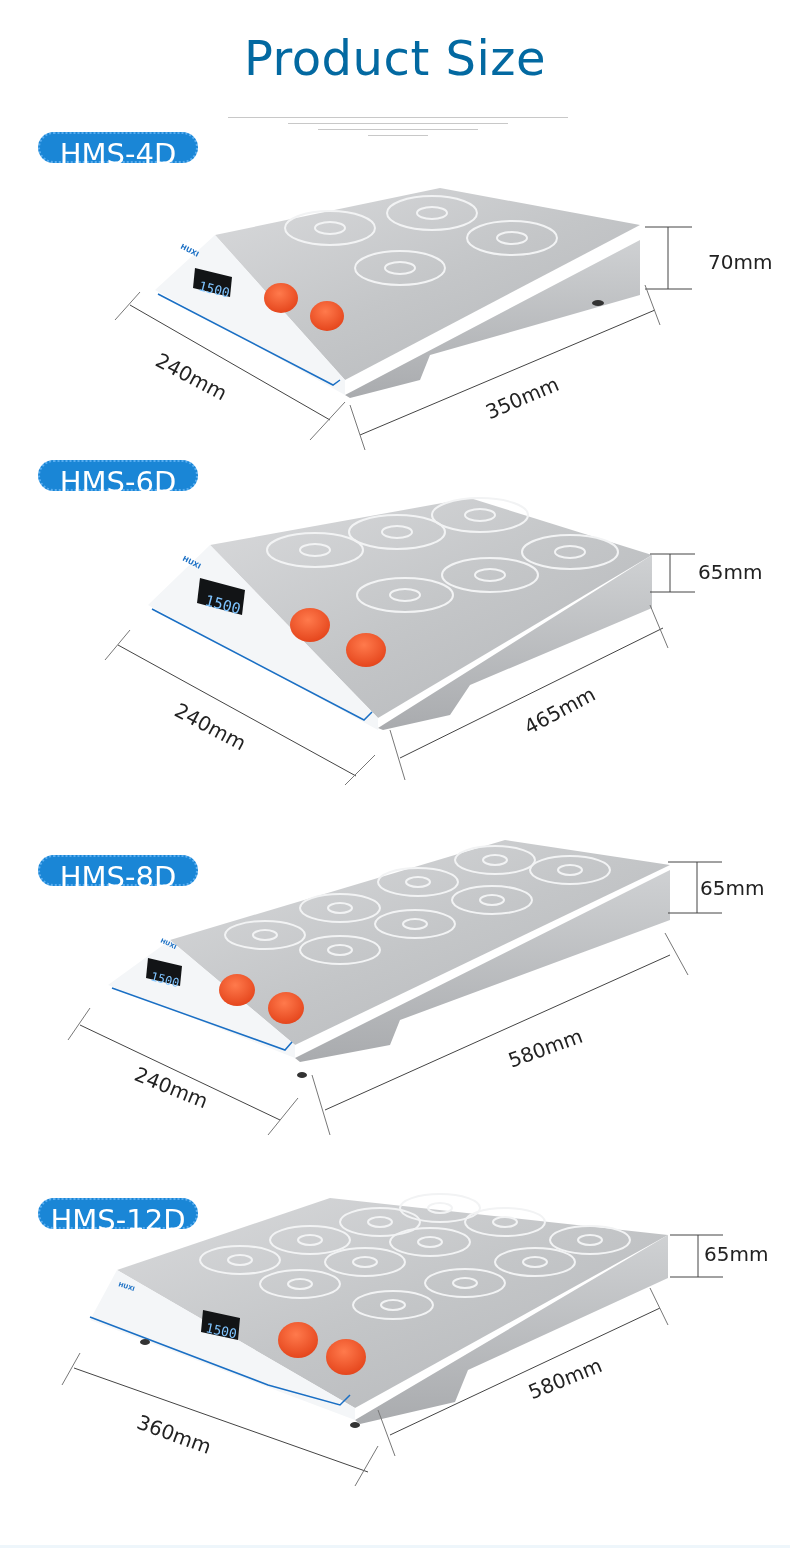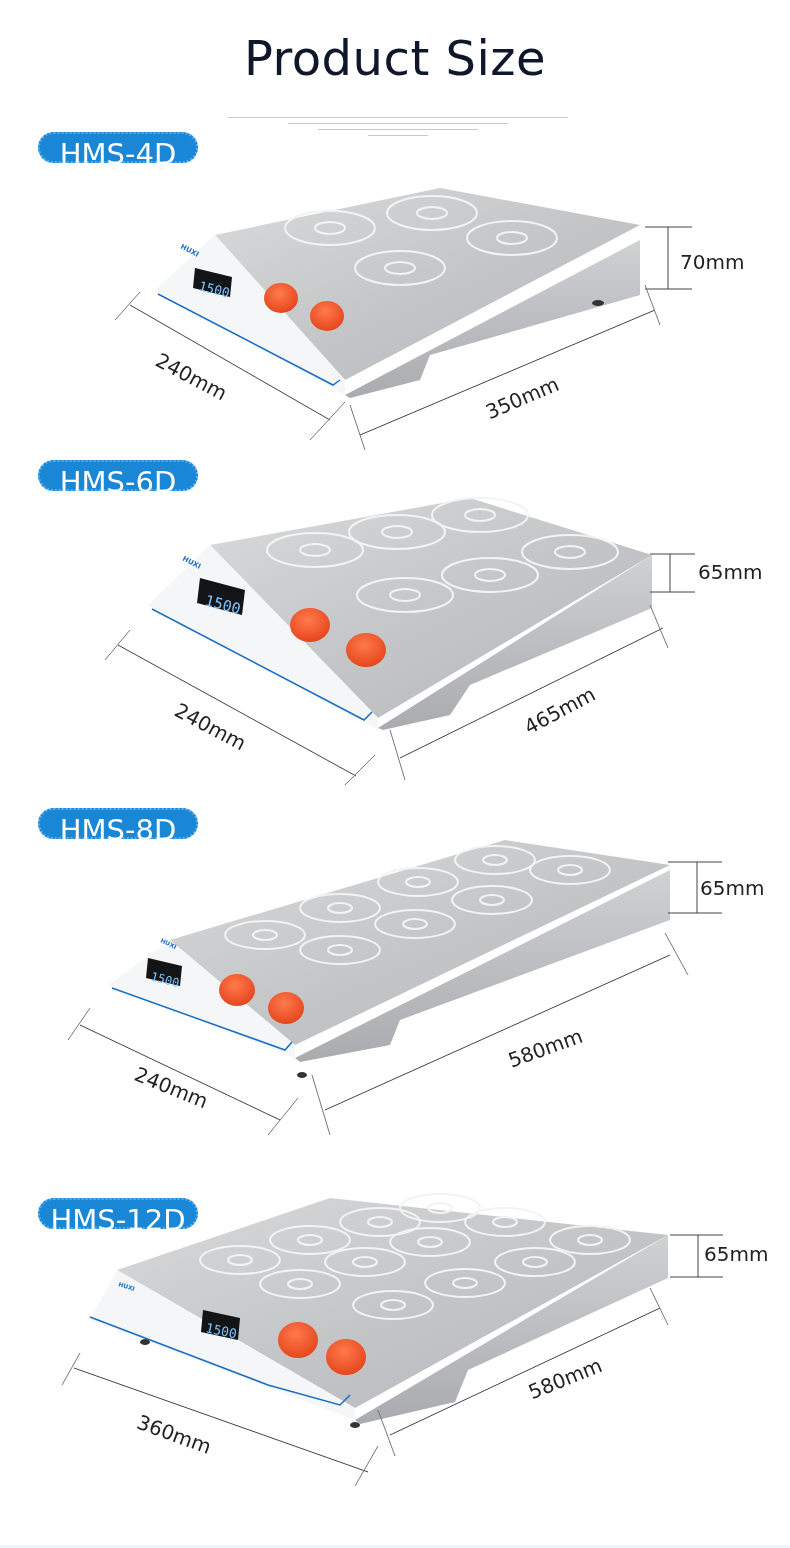--- a/index.html
+++ b/index.html
@@ -1,20 +1,20 @@
 <!DOCTYPE html>
 <html><head>
 <meta charset="utf-8">
 <style>
   * { margin: 0; padding: 0; box-sizing: border-box; }
   html, body { width: 790px; height: 1548px; background: #ffffff; overflow: hidden; }
   body { font-family: "Liberation Sans", "DejaVu Sans", sans-serif; position: relative; }
   .title {
     position: absolute; left: 0; width: 790px; top: 30px;
-    text-align: center; font-size: 48px; color: #0f172a; letter-spacing: 0.5px;
+    text-align: center; font-size: 48px; color: #0369a1; letter-spacing: 0.5px;
     font-family: "DejaVu Sans", sans-serif; font-weight: normal;
   }
   .rule { position: absolute; height: 1px; background: #c8c8c8; }
   .badge {
     position: absolute; left: 38px; height: 31px; width: 160px;
     background: #1a86d6; border-radius: 20px;
     color: #ffffff; font-size: 29px; line-height: 40px; text-align: center;
     font-family: "DejaVu Sans", sans-serif;
     border: 2px dotted #5aaef0;
   }
@@ -85,21 +85,21 @@
     <line x1="668" y1="47" x2="668" y2="109" stroke="#444" stroke-width="1"></line>
 
     <line x1="130" y1="125" x2="330" y2="240" stroke="#444" stroke-width="1"></line>
     <line x1="115" y1="140" x2="140" y2="112" stroke="#777" stroke-width="1"></line>
     <line x1="310" y1="260" x2="345" y2="222" stroke="#777" stroke-width="1"></line>
 
     <line x1="360" y1="255" x2="655" y2="130" stroke="#444" stroke-width="1"></line>
     <line x1="350" y1="225" x2="365" y2="270" stroke="#777" stroke-width="1"></line>
     <line x1="645" y1="105" x2="660" y2="145" stroke="#777" stroke-width="1"></line>
   </svg>
-  <div class="dim-label" style="left:680px;top:70px;">70mm</div>
+  <div class="dim-label" style="left:708px;top:70px;">70mm</div>
   <div class="dim-label" style="left:163px;top:168px;transform:rotate(28deg);">240mm</div>
   <div class="dim-label" style="left:482px;top:222px;transform:rotate(-23deg);">350mm</div>
 </div>
 
 <div class="badge" style="top:460px;">HMS-6D</div>
 <div class="section" style="top:490px;height:300px;">
   <svg width="790" height="300">
     <polygon points="378,238 652,65 652,118 470,195 450,225 383,240" fill="url(#steelSide)"></polygon>
     <polygon points="210,55 470,8 652,65 378,228" fill="url(#steelTop)"></polygon>
     <polygon points="148,115 210,55 378,228 378,240" fill="#f4f6f8"></polygon>
@@ -131,21 +131,21 @@
     <line x1="345" y1="295" x2="375" y2="265" stroke="#777" stroke-width="1"></line>
     <line x1="400" y1="268" x2="663" y2="138" stroke="#444" stroke-width="1"></line>
     <line x1="390" y1="240" x2="405" y2="290" stroke="#777" stroke-width="1"></line>
     <line x1="650" y1="115" x2="668" y2="158" stroke="#777" stroke-width="1"></line>
   </svg>
   <div class="dim-label" style="left:698px;top:70px;">65mm</div>
   <div class="dim-label" style="left:182px;top:208px;transform:rotate(28deg);">240mm</div>
   <div class="dim-label" style="left:520px;top:228px;transform:rotate(-28deg);">465mm</div>
 </div>
 
-<div class="badge" style="top:808px;">HMS-8D</div>
+<div class="badge" style="top:855px;">HMS-8D</div>
 <div class="section" style="top:830px;height:310px;">
   <svg width="790" height="310">
     <polygon points="295,228 670,40 670,90 400,190 390,215 300,232" fill="url(#steelSide)"></polygon>
     <polygon points="170,110 505,10 670,35 295,215" fill="url(#steelTop)"></polygon>
     <polygon points="108,155 170,110 295,215 295,228" fill="#f4f6f8"></polygon>
     <polyline points="112,158 285,220 292,212" fill="none" stroke="#1a6fc4" stroke-width="1.5"></polyline>
     <g fill="none" stroke="#f2f3f4" stroke-width="2">
       <ellipse cx="265" cy="105" rx="40" ry="14"></ellipse>
         <ellipse cx="265" cy="105" rx="12" ry="5"></ellipse>
       <ellipse cx="340" cy="78" rx="40" ry="14"></ellipse>

